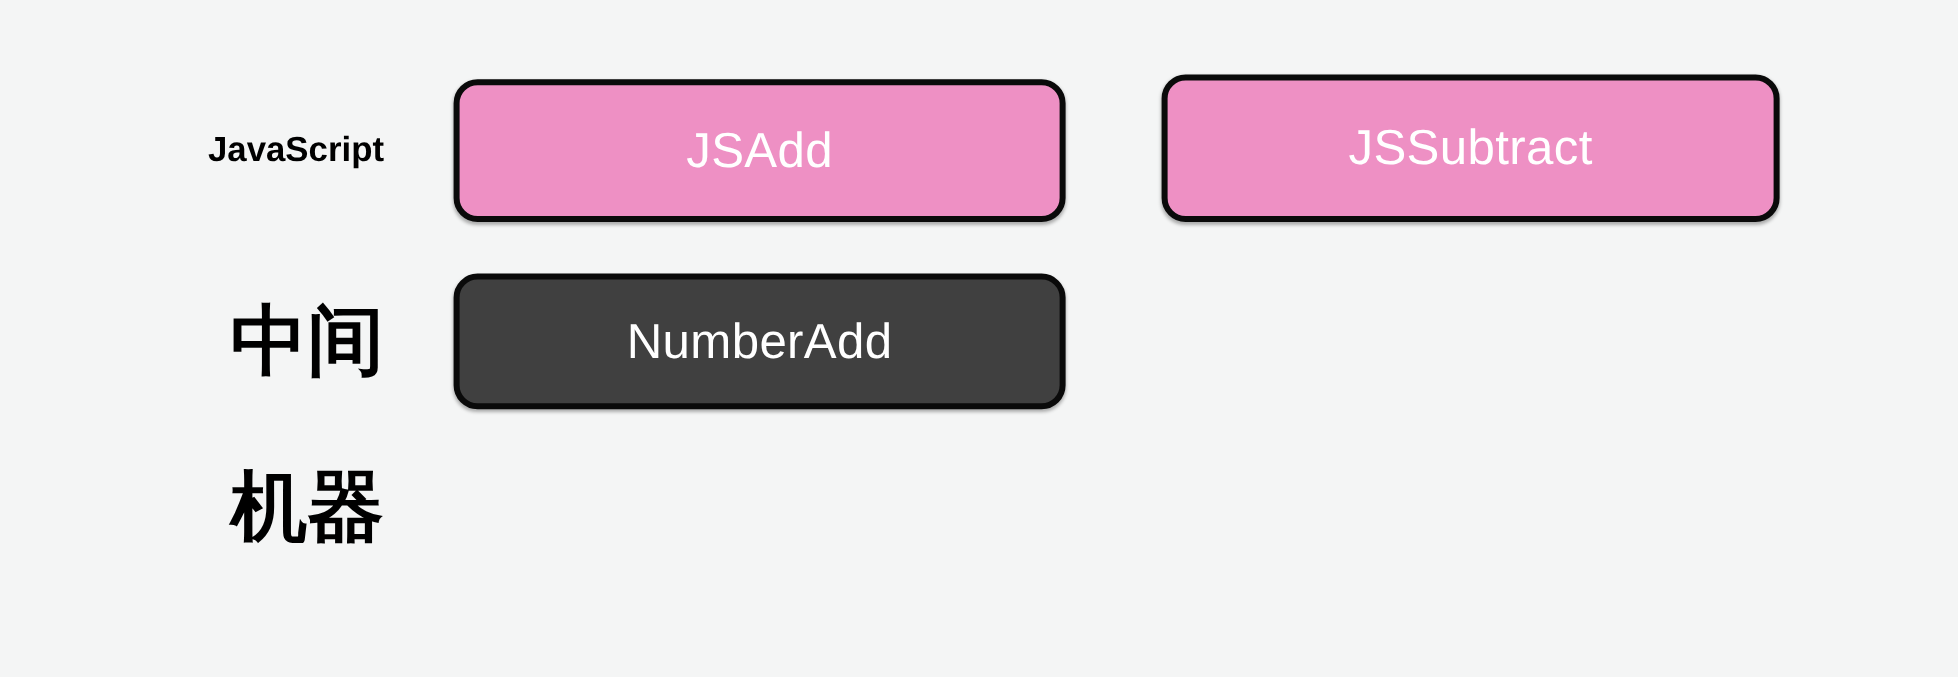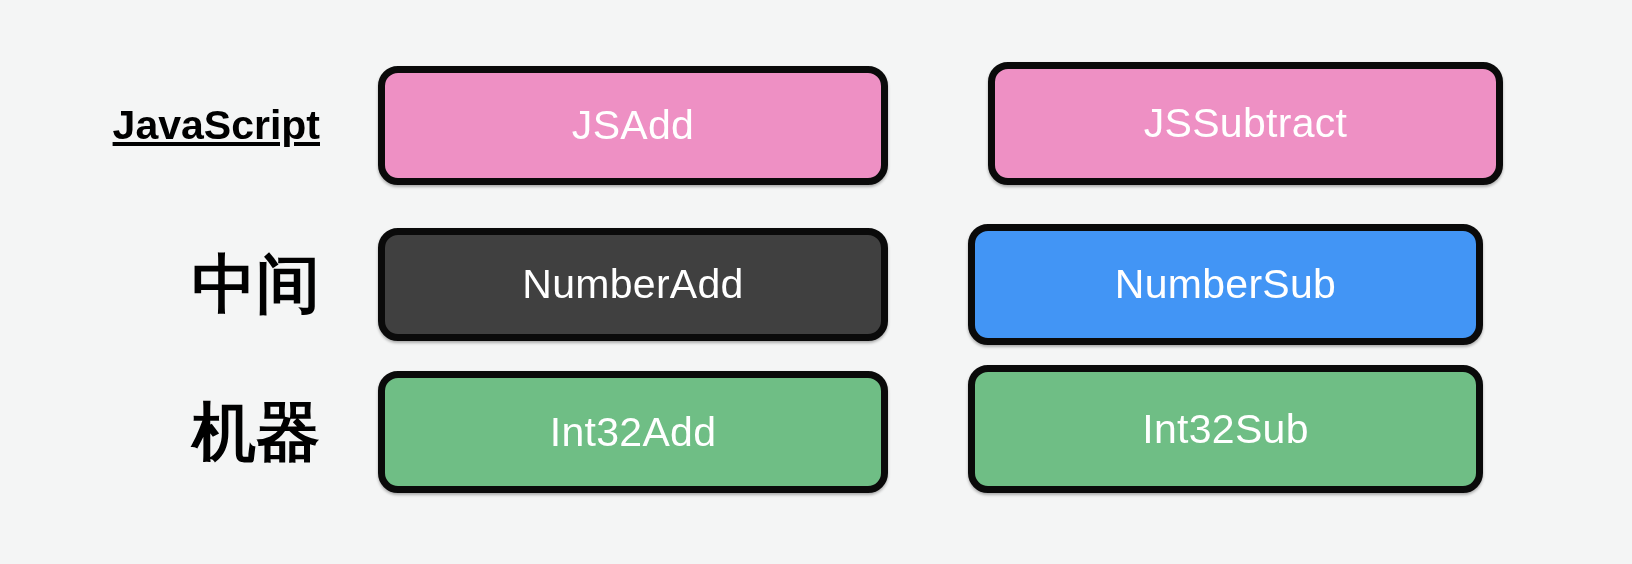--- a/index.html
+++ b/index.html
@@ -32,65 +32,64 @@
     text-align: right;
     padding-right: 0px;
     box-sizing: border-box;
     color: #000000;
     font-weight: 700;
     letter-spacing: 0px;
     white-space: nowrap;
     line-height: 1;
   }
   .row-label.latin {
-    font-size: 41px;
-    text-decoration: underline;
+    font-size: 29px;
   }
   .row-label.cjk {
     font-size: 64px;
   }
   .boxes {
     position: relative;
     flex: 1 1 auto;
     height: 100%;
   }
   .node {
     position: absolute;
     box-sizing: border-box;
-    border: 7px solid #7f1d1d;
+    border: 5px solid #7f1d1d;
     border-radius: 20px;
     display: flex;
     align-items: center;
     justify-content: center;
     color: #ffffff;
     font-weight: 400;
     letter-spacing: 0.3px;
     white-space: nowrap;
     box-shadow: 0 2px 3px rgba(0,0,0,0.30);
     font-size: 41px;
   }
 
   
   #row-javascript { top: 66px;  height: 119px; }
   #row-middle     { top: 228px; height: 113px; }
-  #row-machine    { top: 371px; height: 122px; }
+  #row-machine    { top: 361px; height: 122px; gap: 44px; }
 
   #row-javascript .row-label { height: 119px; line-height: 119px; }
   #row-middle .row-label     { height: 113px; line-height: 113px; }
   #row-machine .row-label    { height: 122px; line-height: 122px; }
 
   
   .node.col-left  { left: 58px;  width: 510px; }
   .node.col-right { left: 648px; width: 515px; }
 
   #row-javascript .node { top: 0; height: 119px; }
   #row-middle .node     { top: 0; height: 113px; }
   #row-machine .node    { top: 0; height: 122px; }
 
-  #row-javascript .node.col-right { left: 648px; width: 515px; top: -4px; height: 123px; margin-left: 20px; }
+  #row-javascript .node.col-right { left: 648px; width: 515px; top: -4px; height: 123px; }
   #row-middle .node.col-right     { left: 648px; width: 515px; top: -4px; height: 121px; }
   #row-machine .node.col-right    { left: 648px; width: 515px; top: -6px; height: 128px; }
 </style>
 </head>
 <body style="background: rgb(244, 245, 245);">
 
 <div id="diagram" style="background: rgb(244, 245, 245);">
 
   <div class="row" id="row-javascript">
     <div class="row-label latin" style="color: rgb(0, 0, 0);">JavaScript</div>
@@ -103,31 +102,20 @@
       </div>
     </div>
   </div>
 
   <div class="row" id="row-middle">
     <div class="row-label cjk" style="color: rgb(0, 0, 0);">中间</div>
     <div class="boxes">
       <div class="node col-left" style="background: #404040; border-color: rgb(10, 10, 10); color: rgb(255, 255, 255);">
         <span>NumberAdd</span>
       </div>
-      <div class="node col-right" style="background: rgb(66, 149, 245); border-color: rgb(10, 10, 10); color: rgb(255, 255, 255);">
-        <span>NumberSub</span>
-      </div>
     </div>
   </div>
 
   <div class="row" id="row-machine">
     <div class="row-label cjk" style="color: rgb(0, 0, 0);">机器</div>
-    <div class="boxes">
-      <div class="node col-left" style="background: rgb(111, 190, 133); border-color: rgb(10, 10, 10); color: rgb(255, 255, 255);">
-        <span>Int32Add</span>
-      </div>
-      <div class="node col-right" style="background: rgb(111, 190, 133); border-color: rgb(10, 10, 10); color: rgb(255, 255, 255);">
-        <span>Int32Sub</span>
-      </div>
-    </div>
   </div>
 
 </div>
 
 </body></html>

